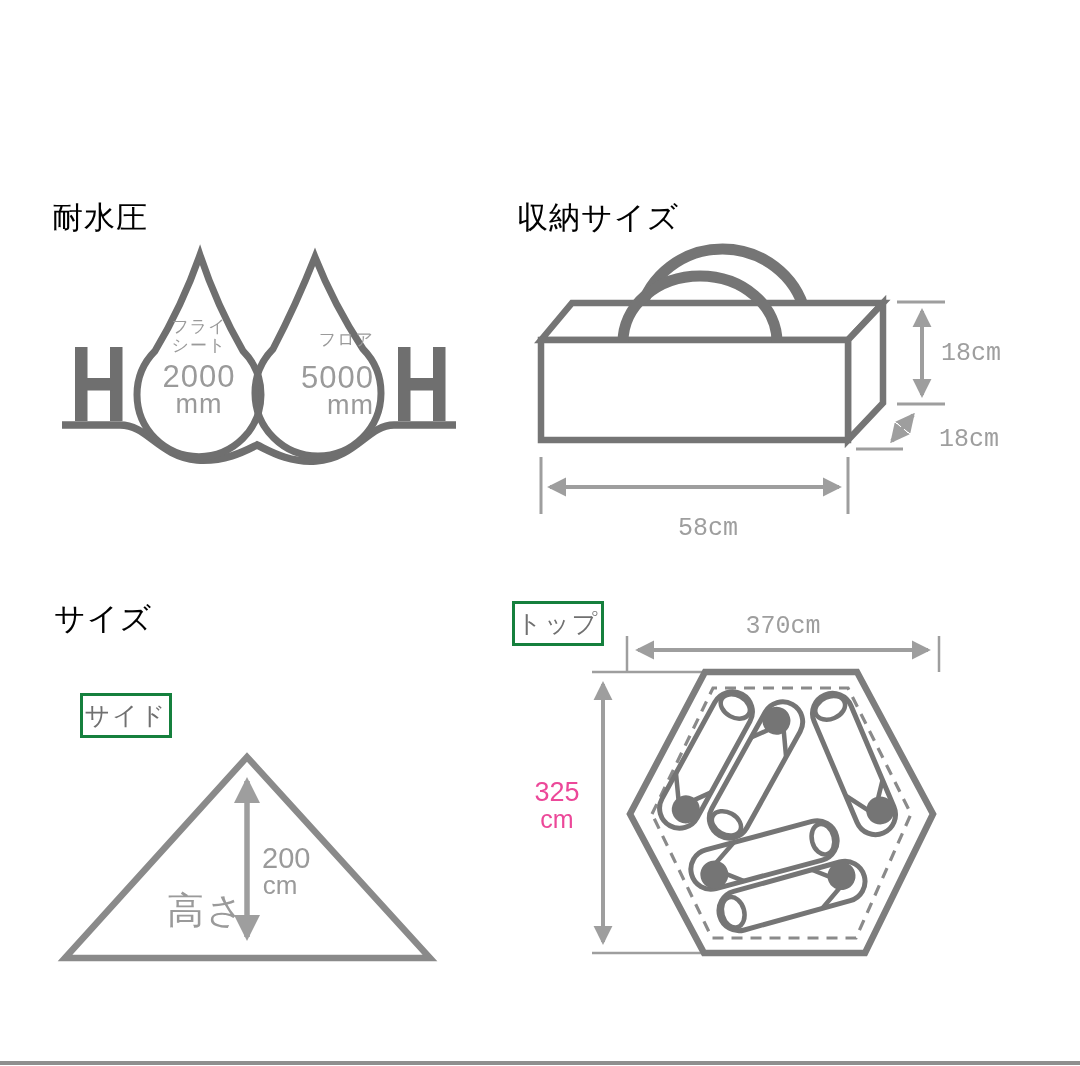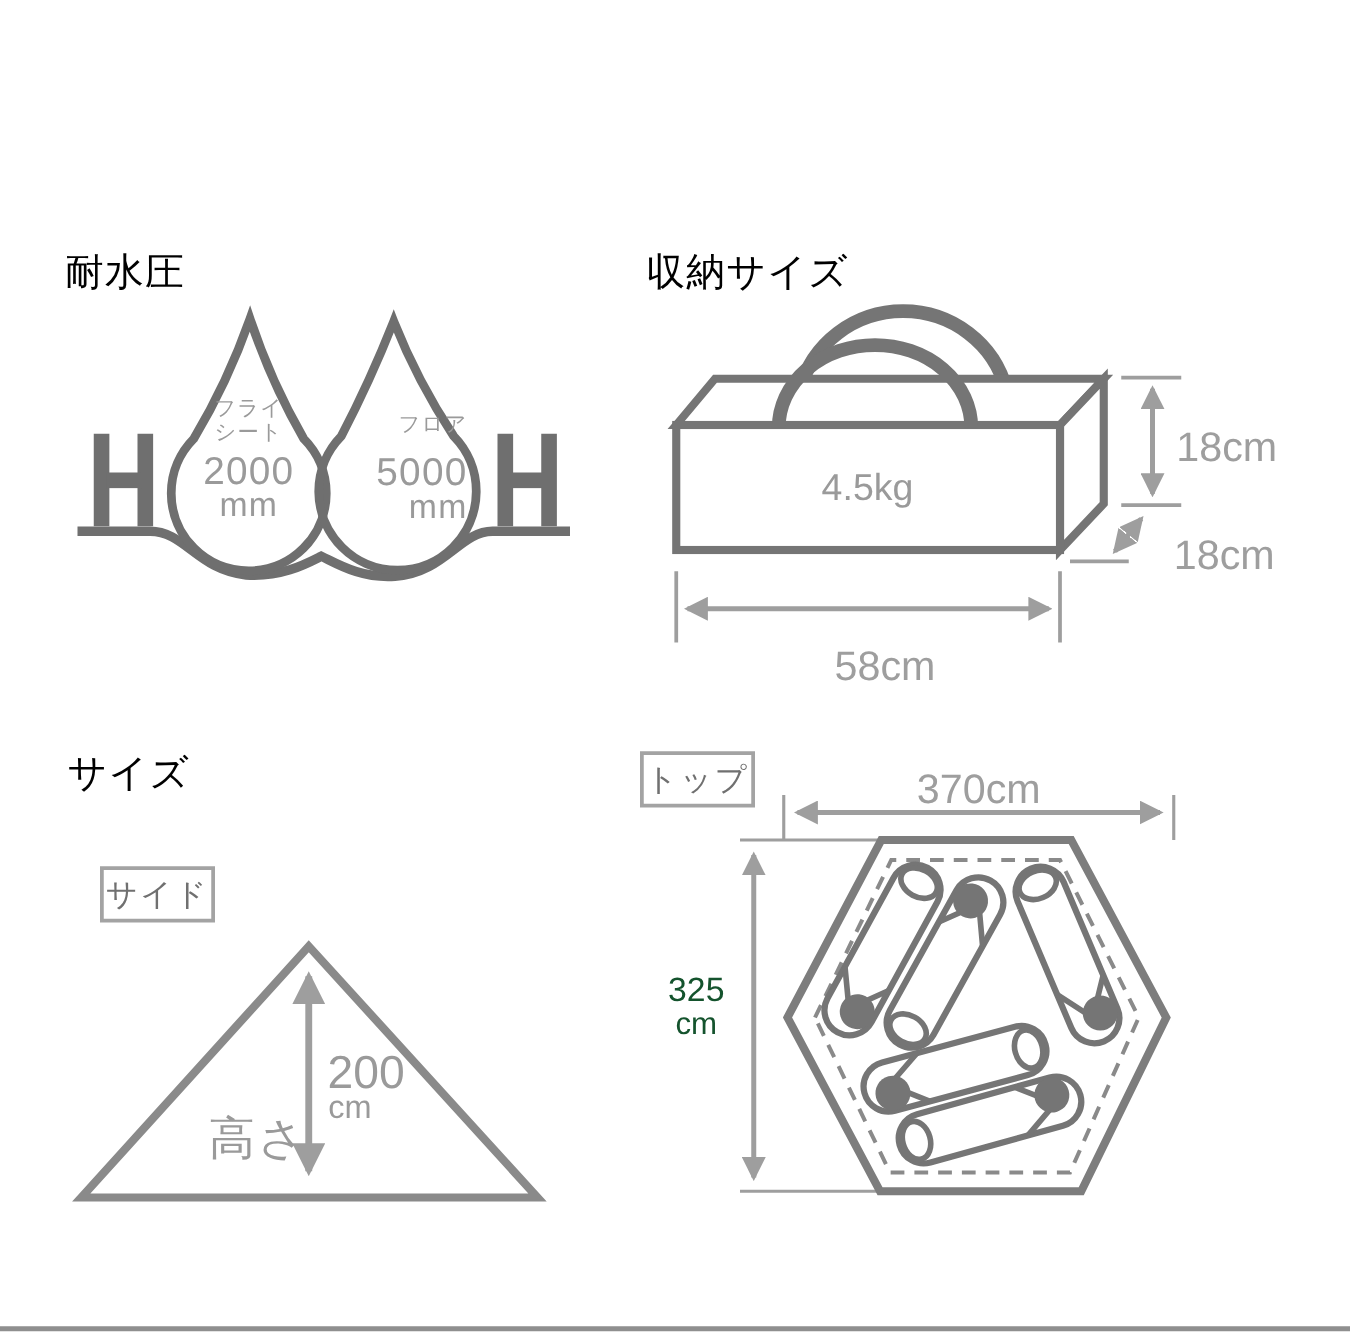--- a/index.html
+++ b/index.html
@@ -14,23 +14,23 @@
     font-size:52px;font-weight:500;color:#5c5c5c;letter-spacing:2px;white-space:nowrap;
   }
   .heading{
     position:absolute;font-size:31px;font-weight:500;color:#000000;
     letter-spacing:1px;white-space:nowrap;
   }
   .center{text-align:center;}
   .drop-block{line-height:19px;font-size:17px;letter-spacing:1px;}
   .drop-value{font-size:31px;line-height:30px;margin-top:7px;letter-spacing:1px;}
   .drop-unit{font-size:27px;line-height:25px;letter-spacing:1px;}
-  .dim{font-size:33px;white-space:nowrap;color:#9e9e9e;}
+  .dim{font-size:25px;white-space:nowrap;color:#9e9e9e;font-family:Liberation Mono, monospace;}
   .tagbox{
-    position:absolute;width:92px;height:45px;border:3px solid #a3a3a3;
+    position:absolute;width:92px;height:45px;border:3px solid #15803d;
     display:flex;align-items:center;justify-content:center;
     font-size:25px;color:#707070;letter-spacing:2px;box-sizing:border-box;background:#fff;
   }
   .bottom-line{position:absolute;left:0;right:0;bottom:1px;height:4px;background:#8f8f8f;}
 </style>
 </head>
 <body>
 
 <div class="page">
 
@@ -137,46 +137,45 @@
   </div>
 
   <div class="txt center drop-block" style="left:262px;top:330px;width:112px;text-align:right;">
     <div>フロア</div>
     <div class="drop-value" style="margin-top:14px;">5000</div>
     <div class="drop-unit">mm</div>
   </div>
 
   <div class="heading" style="left:517px;top:197px;">収納サイズ</div>
 
-  <div class="txt center" style="left:624px;top:374px;width:140px;font-size:30px;">4.5kg</div>
 
   <div class="txt dim" style="left:941px;top:339px;">18cm</div>
 
   <div class="txt dim" style="left:939px;top:425px;">18cm</div>
 
   <div class="txt dim center" style="left:658px;top:514px;width:100px;">58cm</div>
 
   <div class="heading" style="left:54px;top:598px;">サイズ</div>
 
   <div class="tagbox" style="left:80px;top:693px;">
     <span>サイド</span>
   </div>
 
   <div class="txt" style="left:167px;top:849px;font-size:37px;letter-spacing:2px;margin-top:37px;">高さ</div>
 
   <div class="txt center" style="left:251px;top:844px;width:58px;">
-    <div style="font-size:37px;line-height:28px;padding-left:11px;">200</div>
+    <div style="font-size:29px;line-height:28px;padding-left:11px;">200</div>
     <div style="font-size:26px;line-height:26px;">cm</div>
   </div>
 
   <div class="tagbox" style="left:512px;top:601px;">
     <span>トップ</span>
   </div>
 
   <div class="txt dim center" style="left:733px;top:612px;width:100px;">370cm</div>
 
-  <div class="txt center" style="left:530px;top:779px;width:54px;color:#14532d;">
+  <div class="txt center" style="left:530px;top:779px;width:54px;color:#ec4899;">
     <div style="font-size:27px;line-height:27px;">325</div>
     <div style="font-size:25px;line-height:26px;">cm</div>
   </div>
 
   <div class="bottom-line"></div>
 </div>
 
 </body></html>

